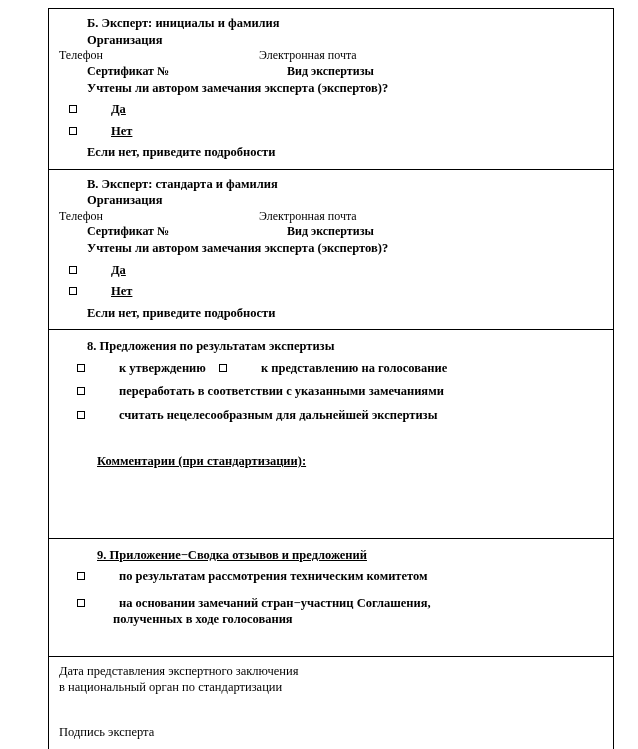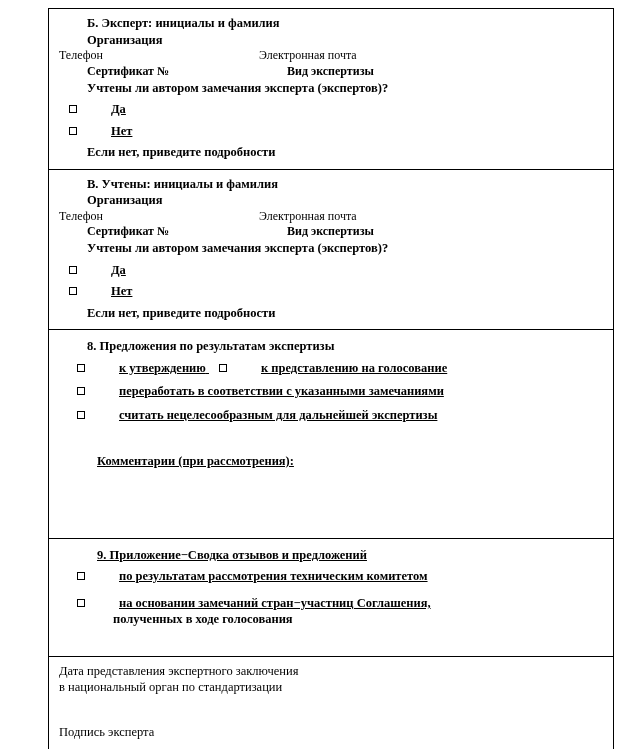--- a/index.html
+++ b/index.html
@@ -31,21 +31,21 @@
   .section:last-child {
     border-bottom: none;
   }
   .ln {
     line-height: 1.32;
     font-size: 12.5px;
     white-space: nowrap;
   }
   .b { font-weight: bold; margin-left: 28px; }
   .indent1 { padding-left: 10px; text-decoration: underline; }
-  .indent2 { padding-left: 18px; text-decoration: underline; }
+  .indent2 { padding-left: 18px; }
   .indent3 { padding-left: 26px; }
   .row2 {
     display: flex;
     font-size: 12px;
     line-height: 1.32;
   }
   .col-a { width: 200px; }
   .cb {
     display: inline-block;
     width: 8px;
@@ -88,21 +88,21 @@
     </div>
     <div class="spacer-sm"></div>
     <div class="ln indent1">
       <span class="cb"></span><span class="b">Нет</span>
     </div>
     <div class="spacer-sm"></div>
     <div class="ln b">Если нет, приведите подробности</div>
   </div>
 
   <div class="section s10">
-    <div class="ln b">В. Учтены: инициалы и фамилия</div>
+    <div class="ln b">В. Эксперт: стандарта и фамилия</div>
     <div class="ln b">Организация</div>
     <div class="row2">
       <div class="col-a">Телефон</div>
       <div>Электронная почта</div>
     </div>
     <div class="row2 b">
       <div class="col-a">Сертификат №</div>
       <div>Вид экспертизы</div>
     </div>
     <div class="ln b">Учтены ли автором замечания эксперта (экспертов)?</div>
@@ -127,21 +127,21 @@
     </div>
     <div class="spacer-sm"></div>
     <div class="ln indent2 opt">
       <span class="cb"></span><span class="b">переработать в соответствии с указанными замечаниями</span>
     </div>
     <div class="spacer-sm"></div>
     <div class="ln indent2 opt">
       <span class="cb"></span><span class="b">считать нецелесообразным для дальнейшей экспертизы</span>
     </div>
     <div class="spacer-lg"></div>
-    <div class="ln b indent1">Комментарии (при рассмотрения):</div>
+    <div class="ln b indent1">Комментарии (при стандартизации):</div>
     <div class="spacer-xl"></div>
   </div>
 
   <div class="section s9">
     <div class="ln b indent1">9. Приложение−Сводка отзывов и предложений</div>
     <div class="spacer-sm"></div>
     <div class="ln indent2">
       <span class="cb"></span><span class="b">по результатам рассмотрения техническим комитетом</span>
     </div>
     <div class="spacer-md"></div>

